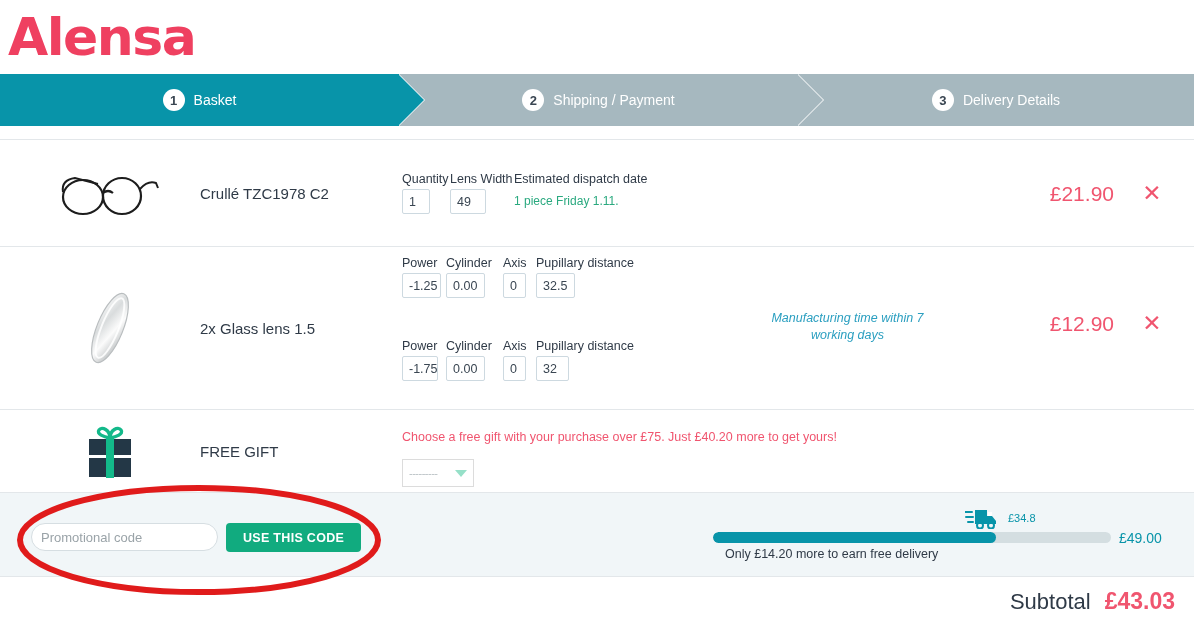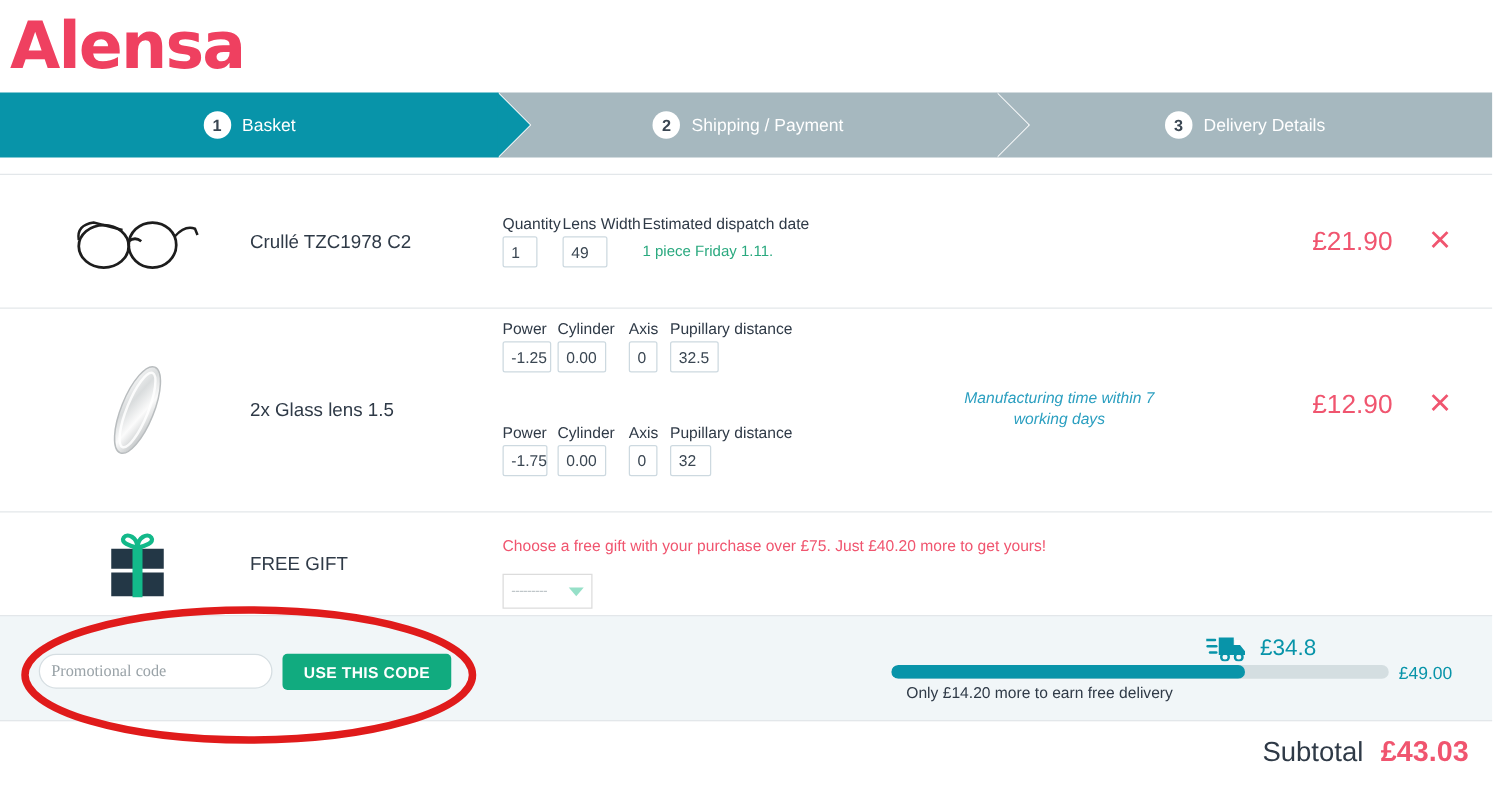--- a/index.html
+++ b/index.html
@@ -209,21 +209,21 @@
     position: absolute;
     left: 31px; top: 523px;
     width: 187px; height: 28px;
     border: 1px solid #d6dee2;
     border-radius: 14px;
     background: #fff;
     font-size: 13px;
     color: #333;
     padding: 0 9px;
     outline: none;
-    font-family: Liberation Serif, serif;
+    font-family: Liberation Sans, sans-serif;
   }
   .promo-input::placeholder { color: #9aa3a8; }
   .promo-btn {
     position: absolute;
     left: 226px; top: 523px;
     height: 29px;
     padding: 0 17px;
     border: none;
     border-radius: 4px;
     background: #11ab7f;
@@ -236,21 +236,21 @@
   }
 
   
   .truck-row {
     position: absolute;
     left: 965px; top: 507px;
     display: flex; align-items: center;
   }
   .truck-amount {
     margin-left: 9px;
-    font-size: 18px;
+    font-size: 11px;
     color: #0894a9;
   }
   .bar-track {
     position: absolute;
     left: 713px; top: 532px;
     width: 398px; height: 11px;
     background: #d4dee1;
     border-radius: 6px;
     overflow: hidden;
   }

